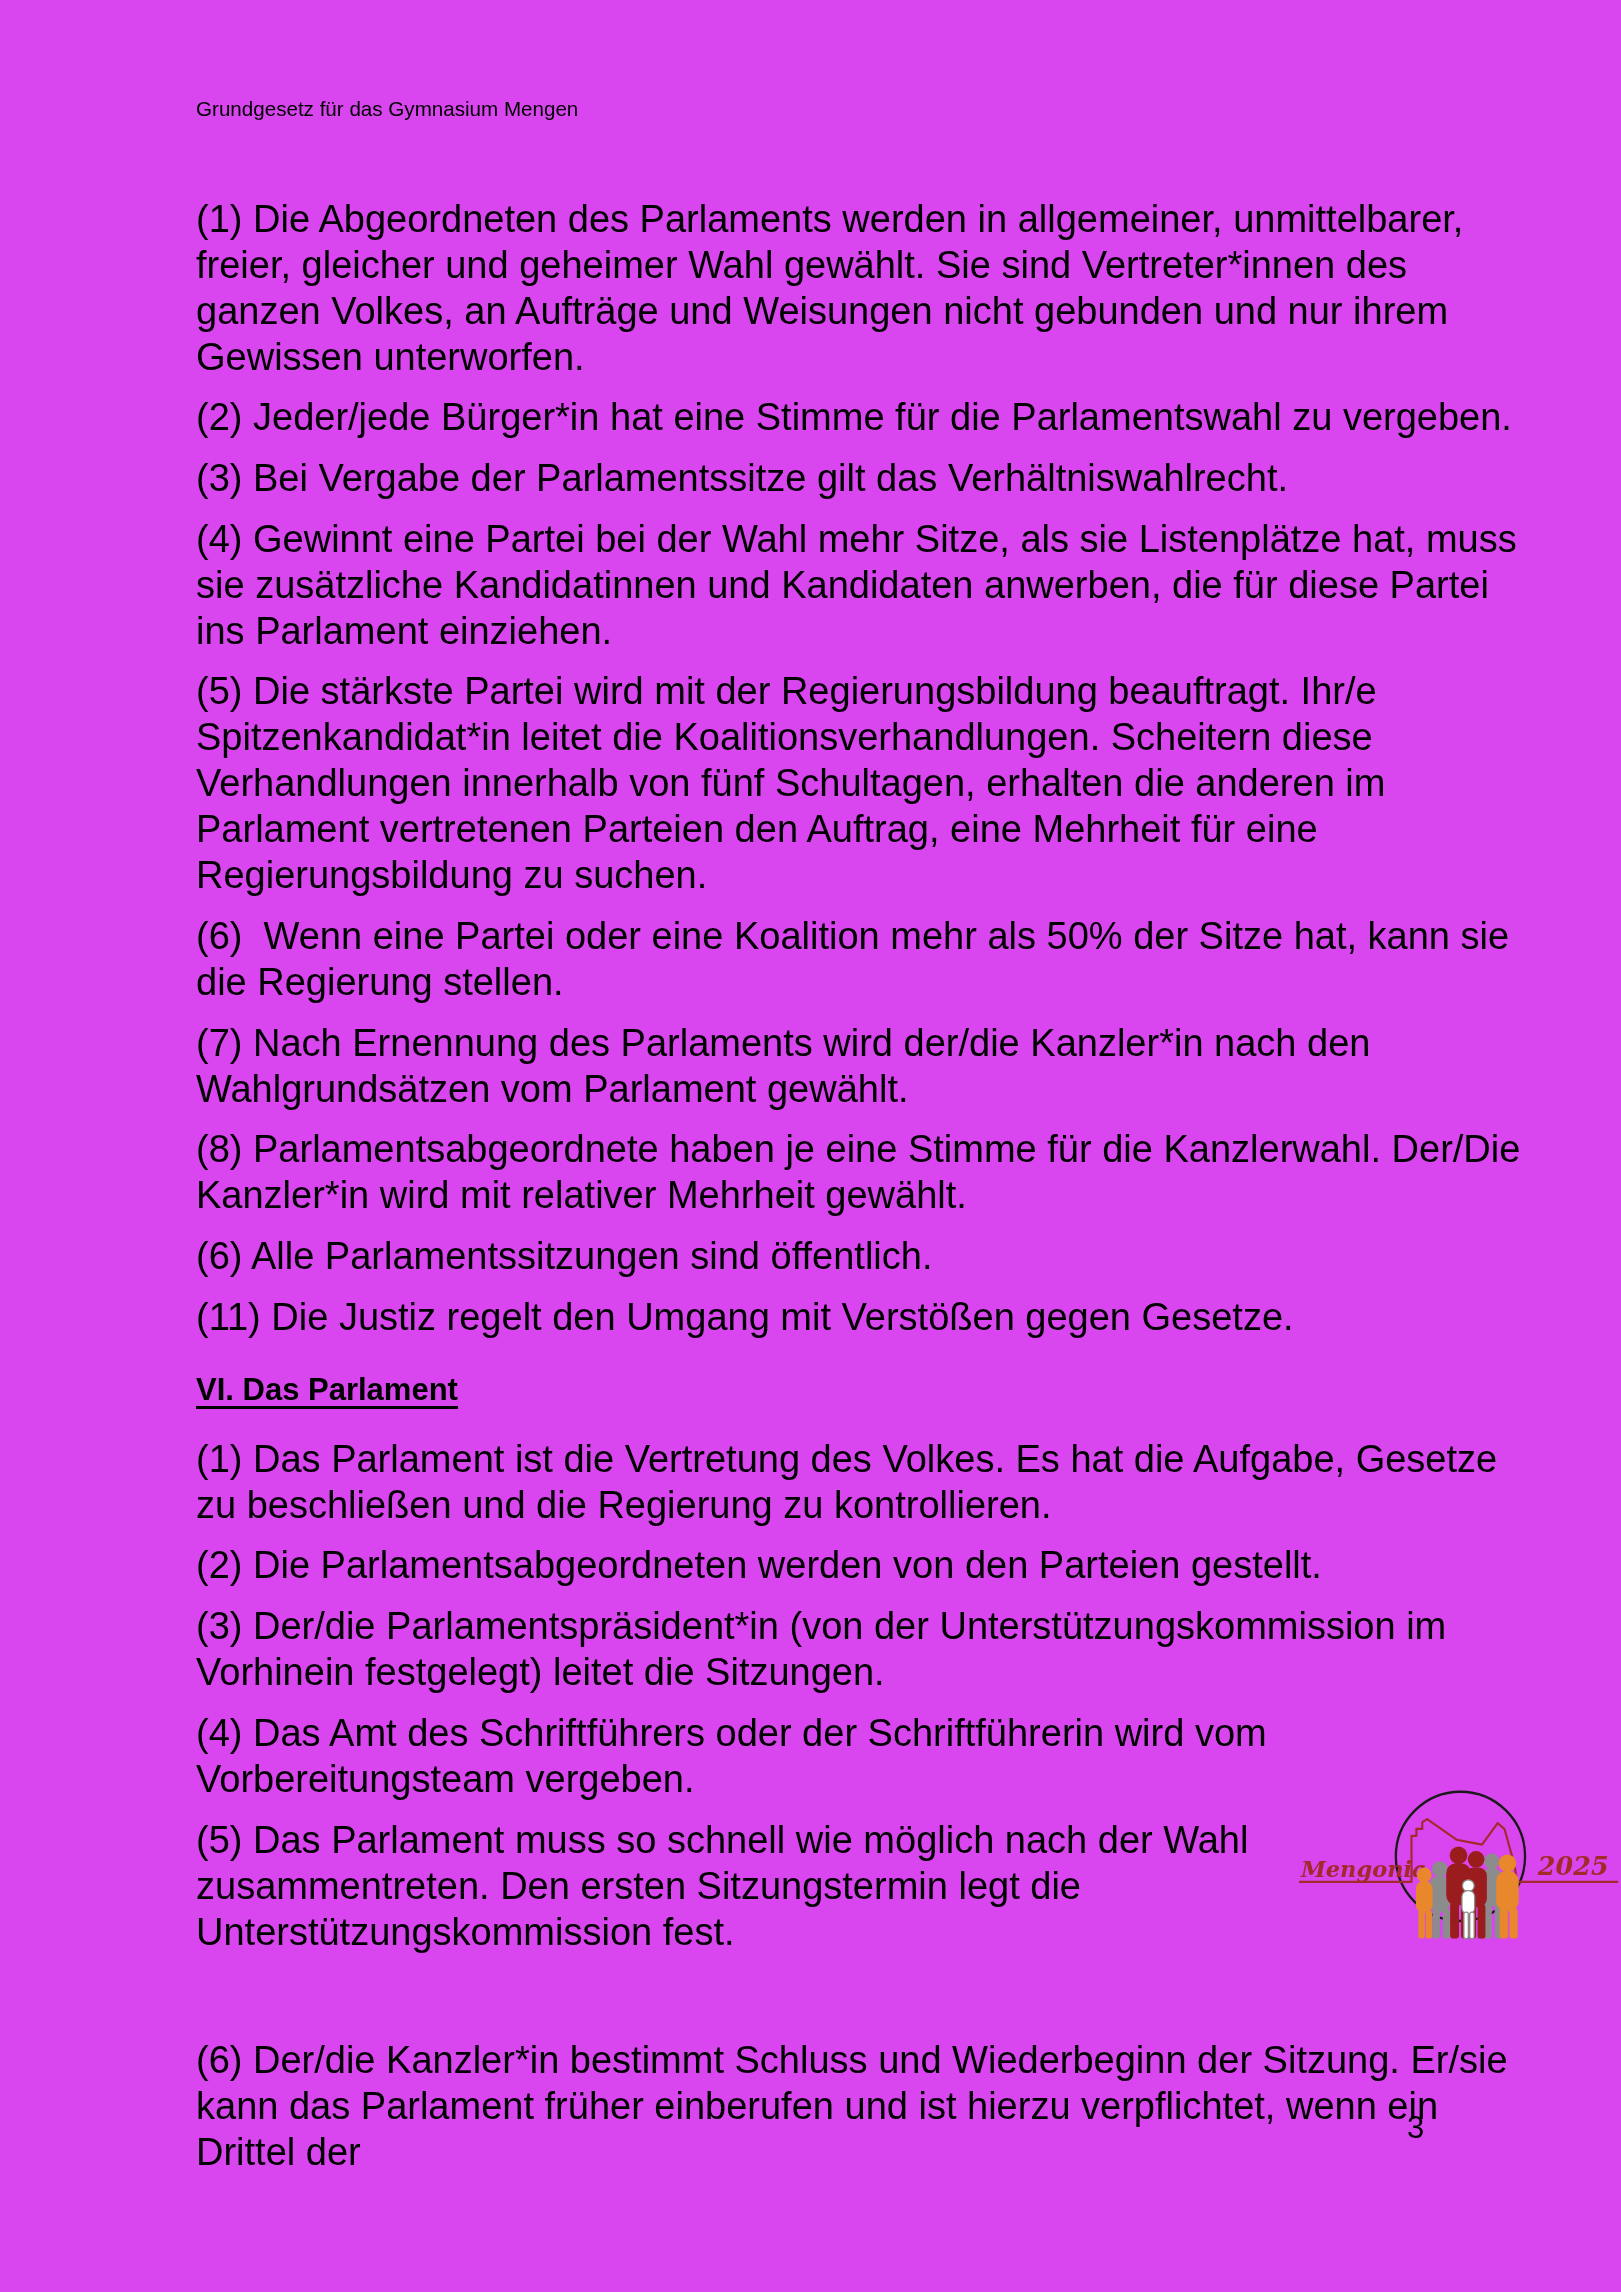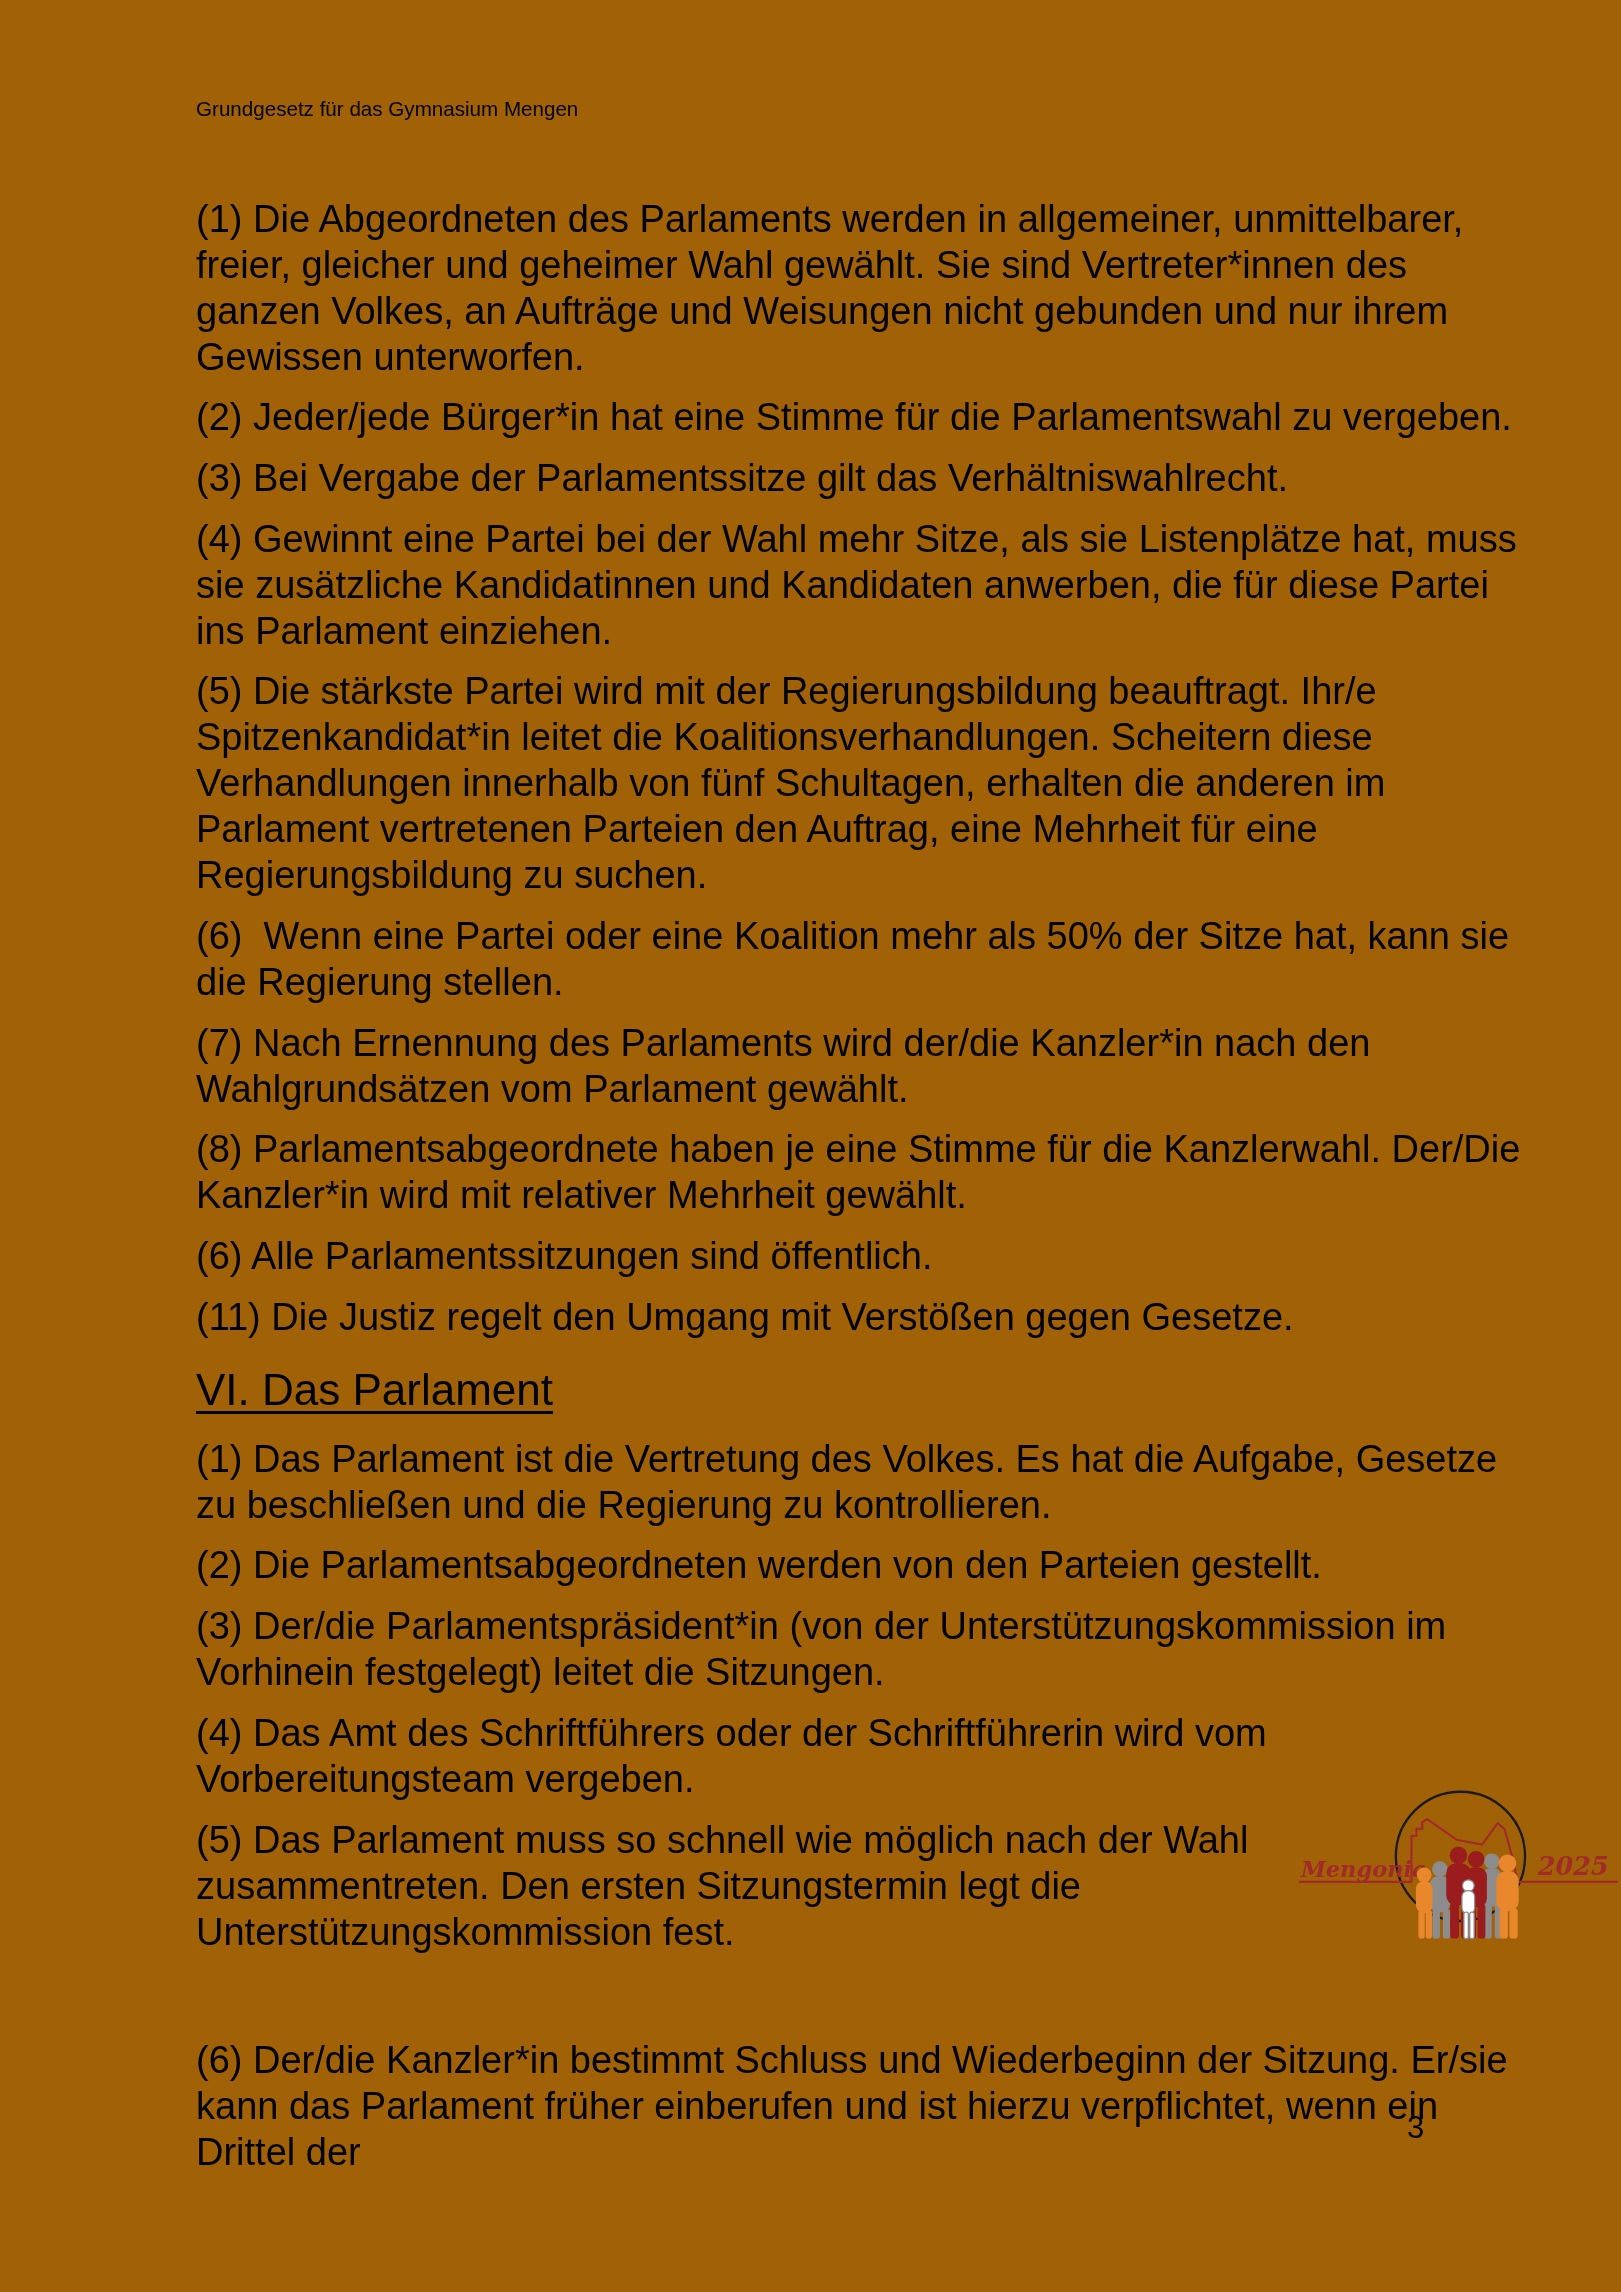--- a/index.html
+++ b/index.html
@@ -1,42 +1,42 @@
 <!DOCTYPE html>
 <html lang="de"><head>
 <meta charset="utf-8">
 <style>
   html, body { margin: 0; padding: 0; background: #ffffff; }
   .page {
     position: relative;
     width: 1621px;
     height: 2293px;
-    background: #a16207;
+    background: #d946ef;
     box-sizing: border-box;
     padding: 96px 81px 0 196px;
     font-family: "Liberation Sans", sans-serif;
     color: #000000;
     overflow: hidden;
   }
   .running-header {
     font-size: 20.6px;
     line-height: 25.5px;
     color: #000000;
   }
   .content { margin-top: 74px; }
   .para {
     font-size: 38px;
     line-height: 46px;
     margin: 0 0 14.7px 0;
     white-space: pre-wrap;
   }
   .section-heading {
-    font-size: 44px;
+    font-size: 31px;
     line-height: 49px;
-    font-weight: normal;
+    font-weight: bold;
     margin: 25.5px 0 21.6px 0;
     text-decoration: underline;
     text-decoration-thickness: 2.9px;
     text-underline-offset: 5.9px;
   }
   .gap-before { margin-top: 82px; }
   .page-number {
     position: absolute;
     left: 1407px;
     top: 2105px;

